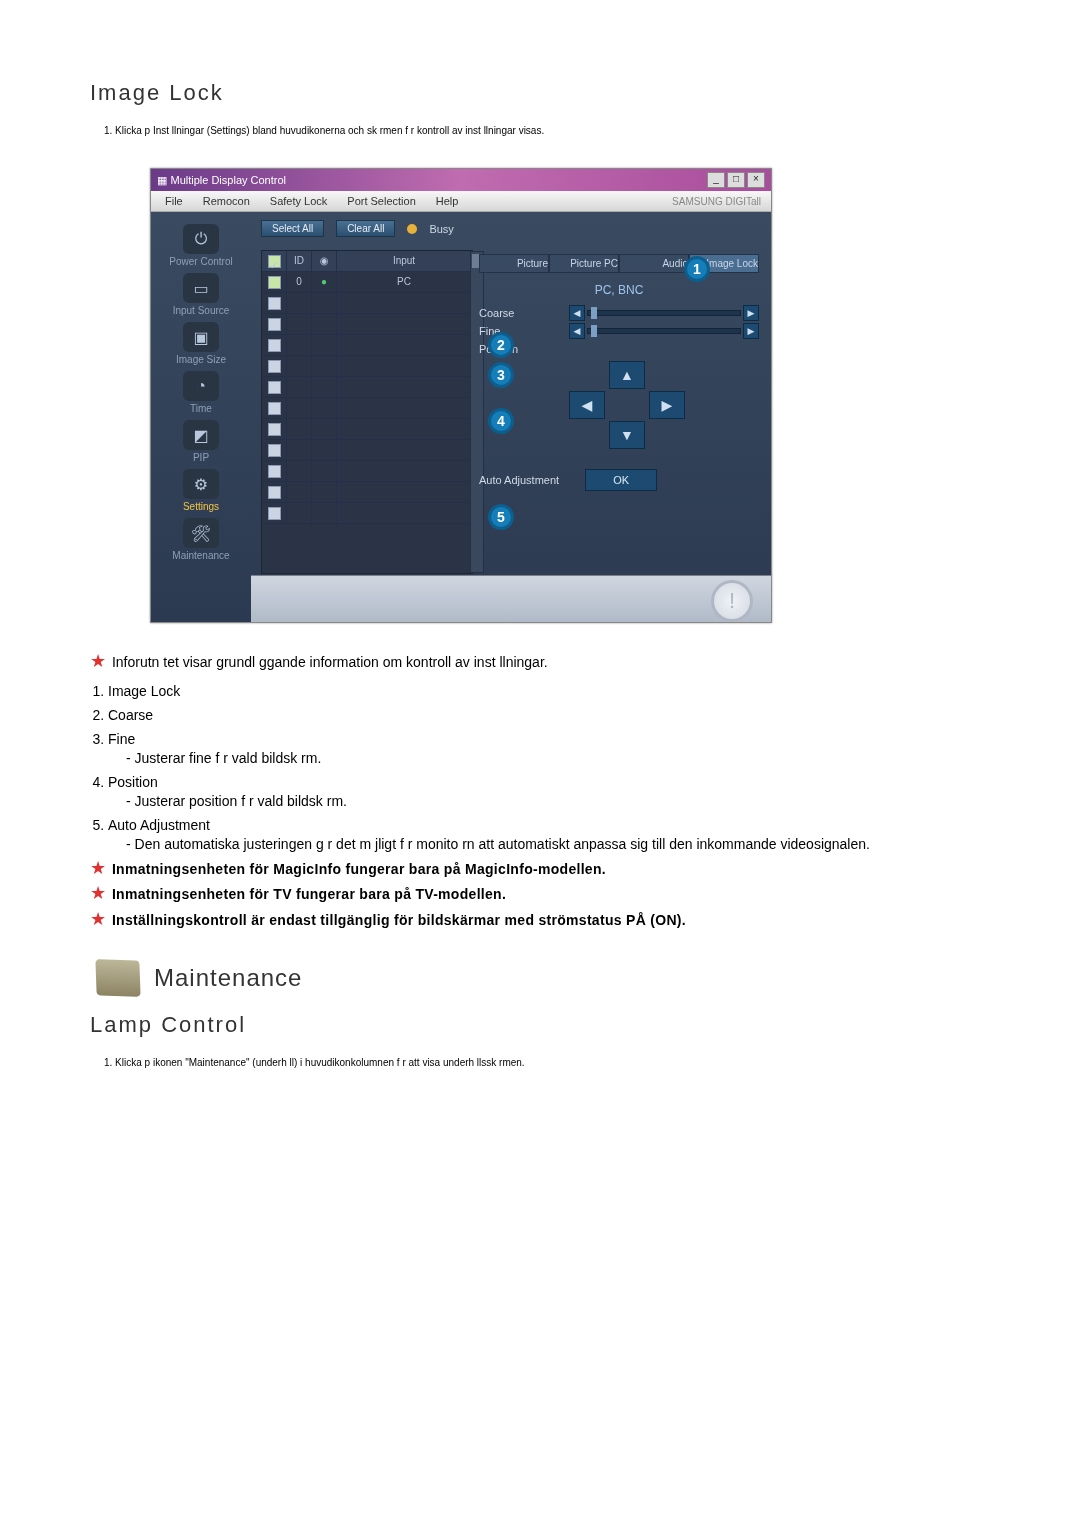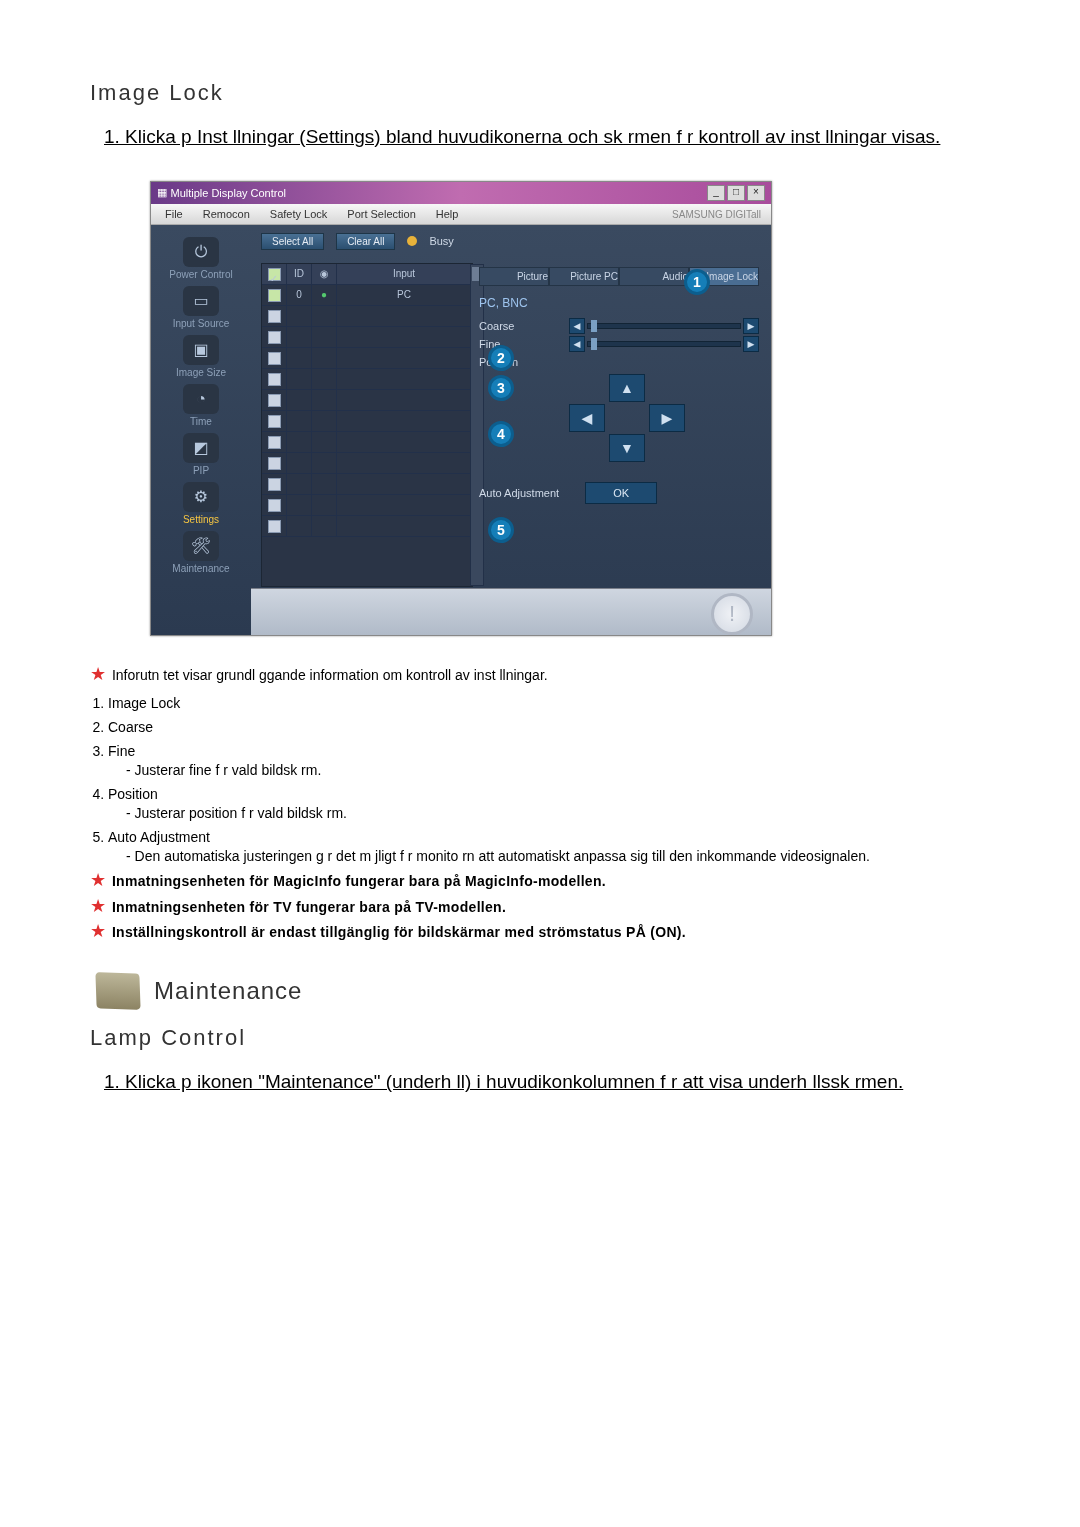--- a/index.html
+++ b/index.html
@@ -14,24 +14,23 @@
     padding: 80px 90px 60px 90px;
   }
   h2.section {
     font-size: 22px;
     font-weight: normal;
     letter-spacing: 2px;
     color: #333;
     margin: 0 0 18px 0;
   }
   .step {
-    font-size: 19px;
+    font-size: 10px;
     margin: 0 0 10px 14px;
     line-height: 1.4;
-    text-decoration: underline;
   }
   .star {
     color: #e03030;
     font-size: 18px;
     line-height: 14px;
     display: inline-block;
     width: 18px;
   }
   ol.numlist {
     margin: 10px 0 0 0;
@@ -149,21 +148,21 @@
     position:absolute; right:12px; top:42px; width:280px; bottom:48px;
     color:#d0dae8;
   }
   .panel-tabs { display:flex; gap:0; margin-bottom:10px; }
   .ptab {
     flex:1; background:#374a62; border:1px solid #243446; color:#c9d5e6;
     text-align:right; padding:3px 0; font-size:10px;
   }
   .ptab.active { background:#4a6d92; }
   .panel-label {
-    text-align:left; color:#9ec4ee; font-size:12px; margin:6px 0 10px 0;
+    text-align:center; color:#9ec4ee; font-size:12px; margin:6px 0 10px 0;
   }
   .row { display:flex; align-items:center; margin:6px 0; gap:8px; }
   .row .lab { width:82px; font-size:11px; }
   .slider {
     flex:1; height:10px; display:flex; align-items:center; gap:2px;
   }
   .slider .arrow {
     width:14px; height:14px; background:#1d4a70; border:1px solid #0c2b44;
     color:#cfe0f0; font-size:9px; display:flex; align-items:center; justify-content:center;
   }

